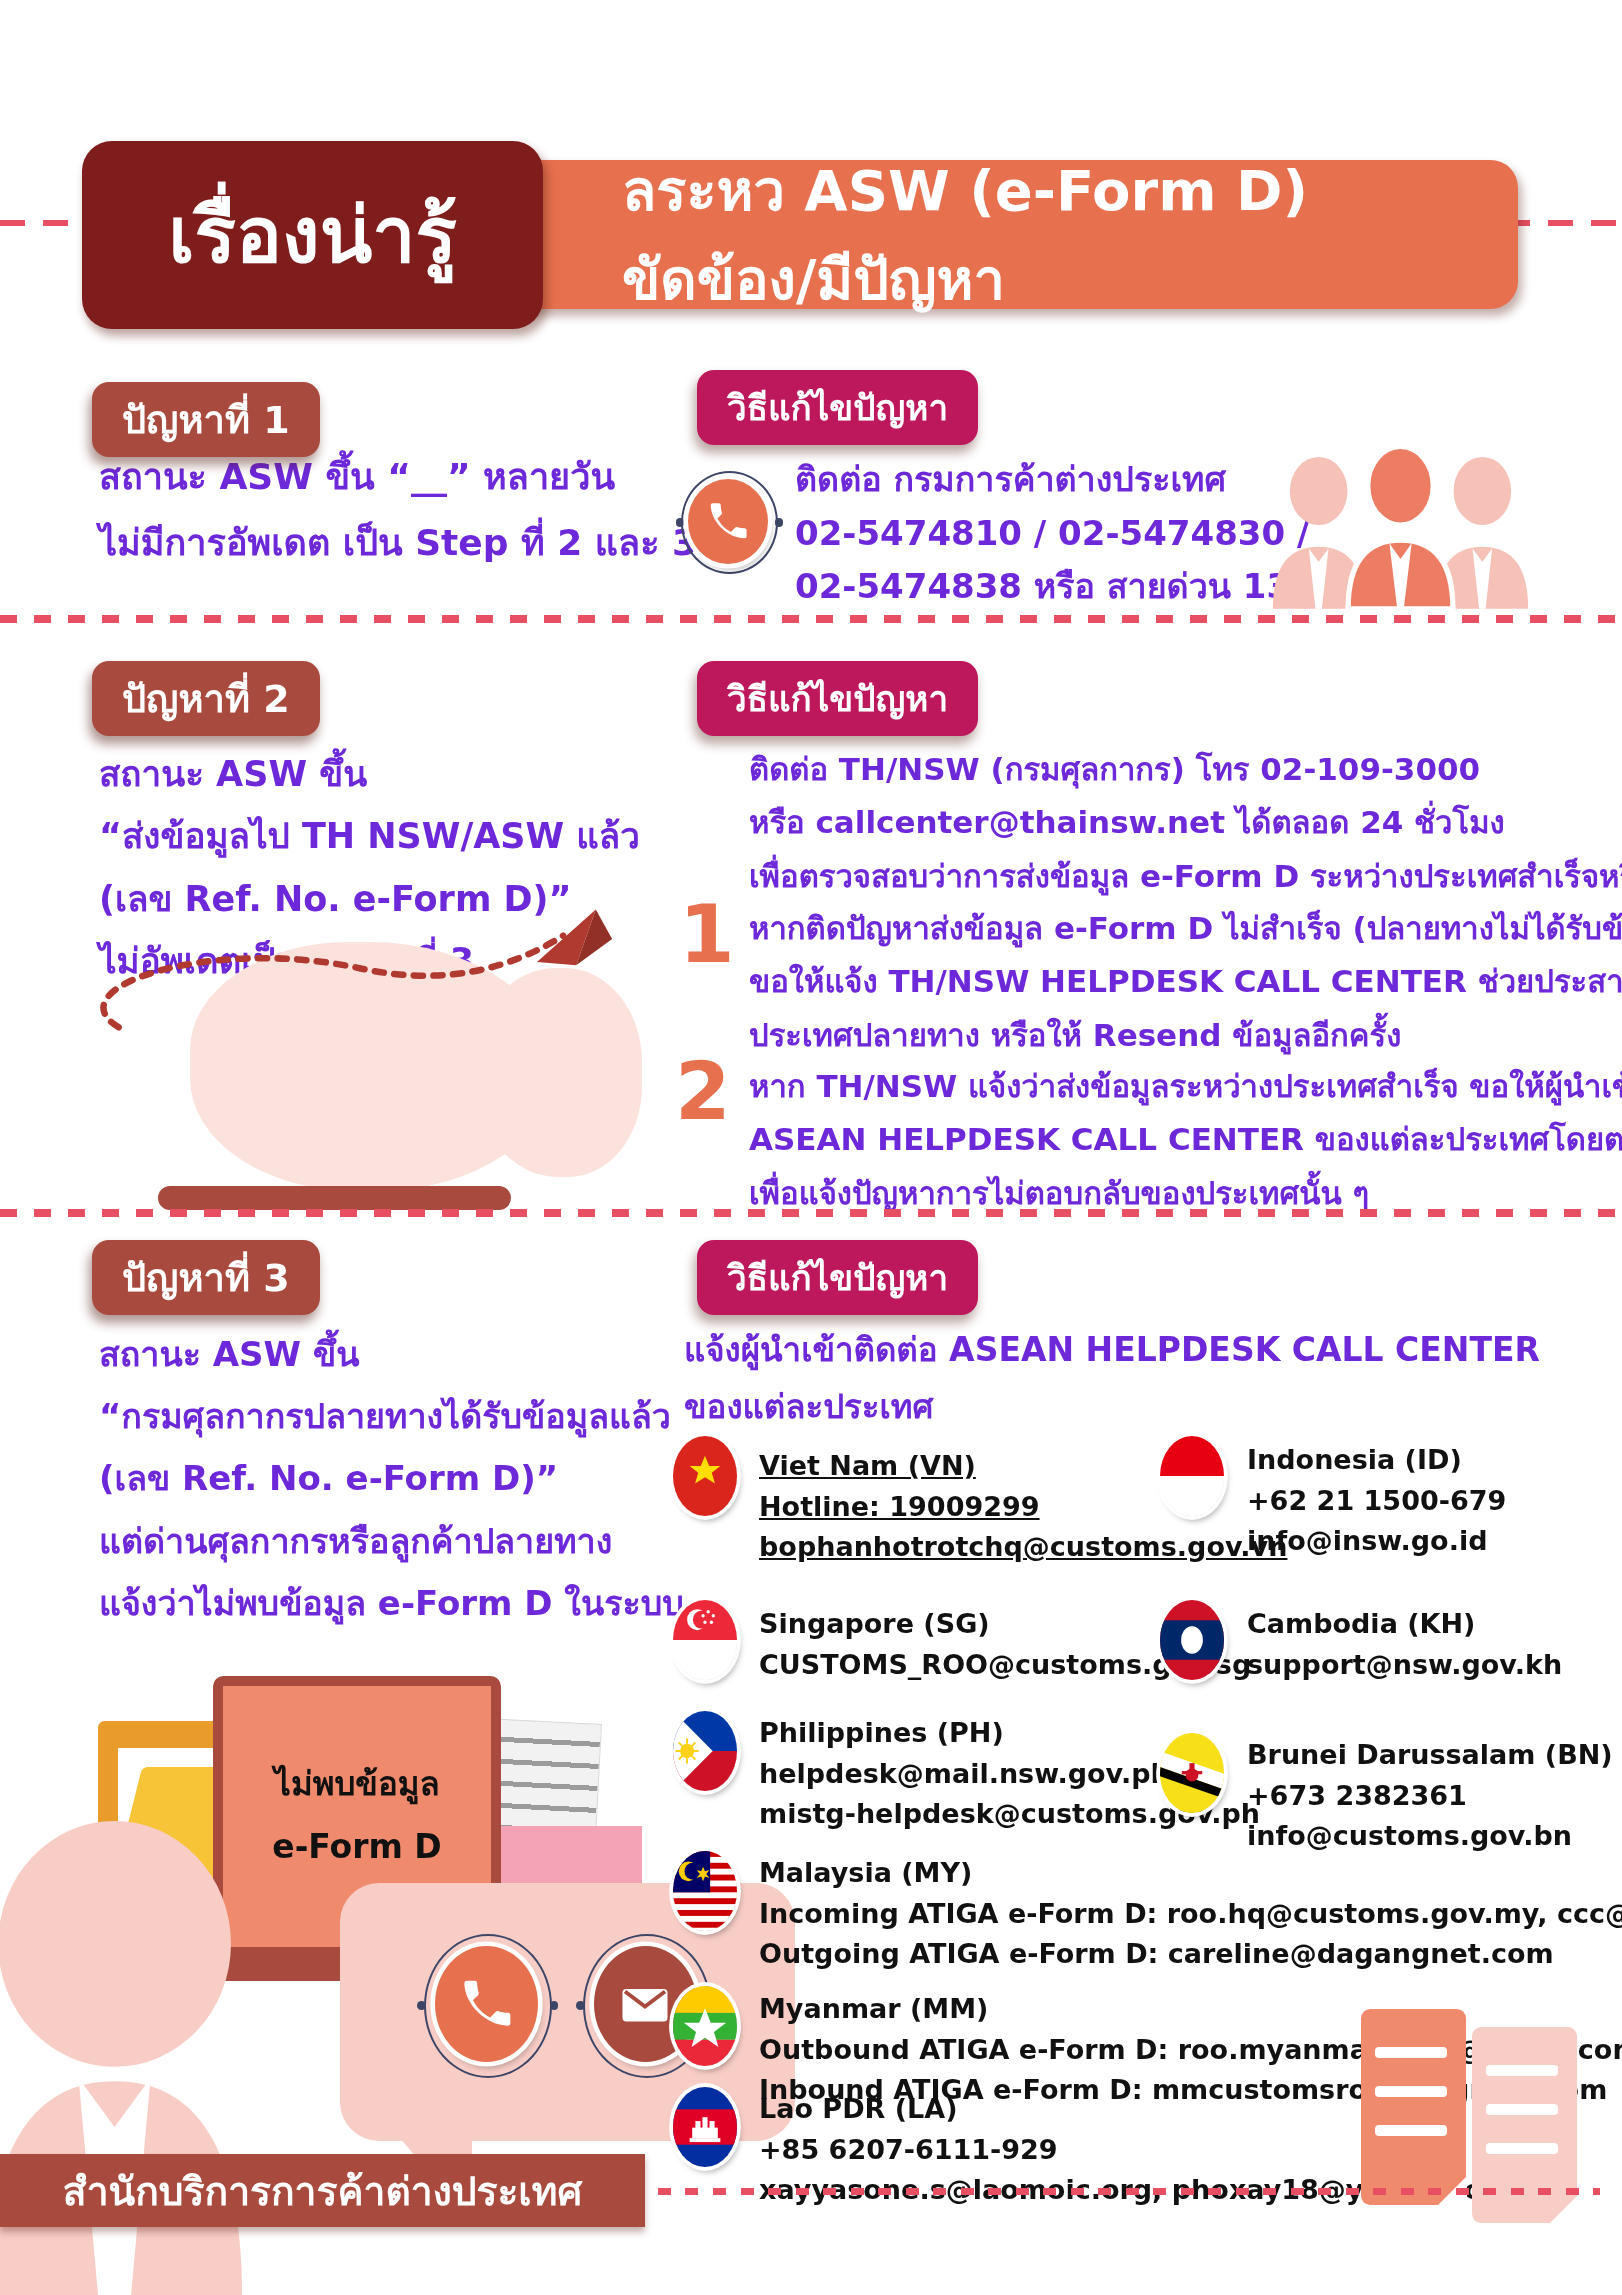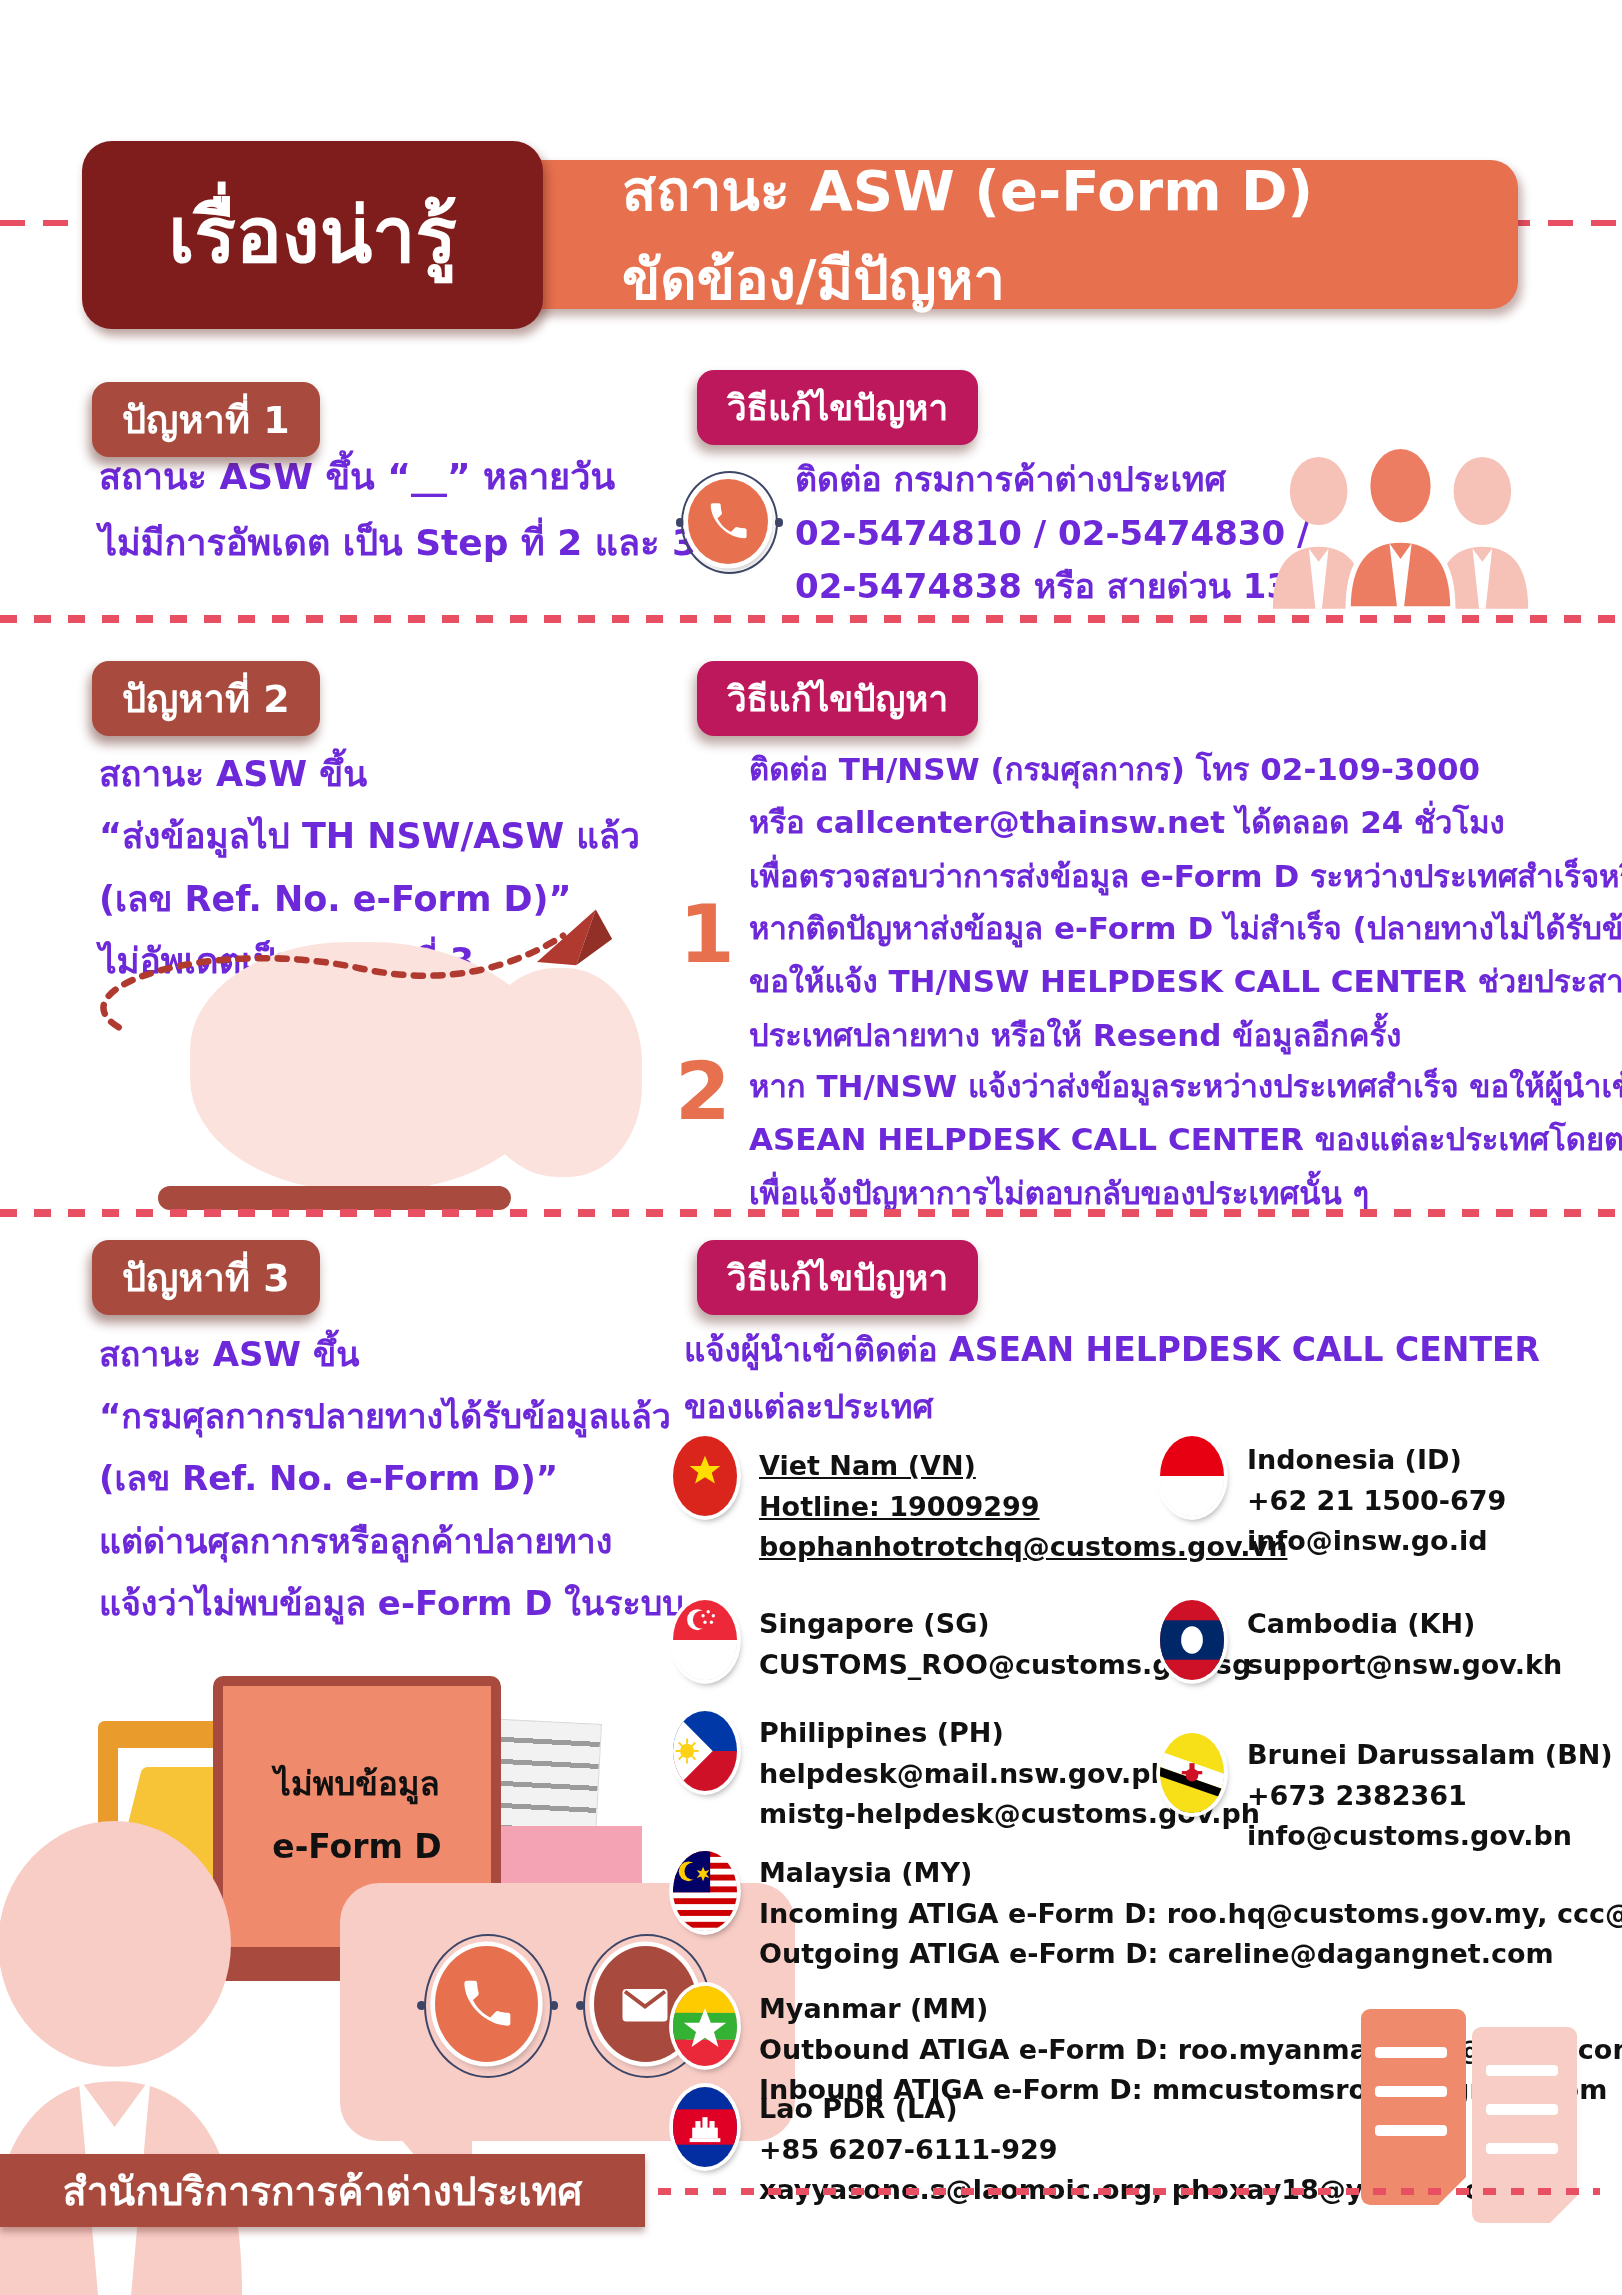--- a/index.html
+++ b/index.html
@@ -69,21 +69,21 @@
     box-shadow:0 5.2px 6.5px rgba(90,30,20,.35);}
 </style>
 </head>
 <body>
 
 <div id="page">
 
   <div class="dash thin" style="left:0;top:220px;width:1623px;z-index:1;"></div>
 
   <div class="hdr-orange">
-    <span>สถานะ ASW (e-Form D) ขัดข้อง/มีปัญหา</span>
+    <span>ลระหว ASW (e-Form D) ขัดข้อง/มีปัญหา</span>
   </div>
   <div class="hdr-dark">
     <span>เรื่องน่ารู้</span>
   </div>
 
   <div class="badge dark" style="left:92px;top:382px;">
     <span>ปัญหาที่ 1</span>
   </div>
   <div class="ptext" style="left:99px;top:444px;font-size:36px;line-height:1.82;">
     <div>สถานะ ASW ขึ้น “__” หลายวัน</div>

